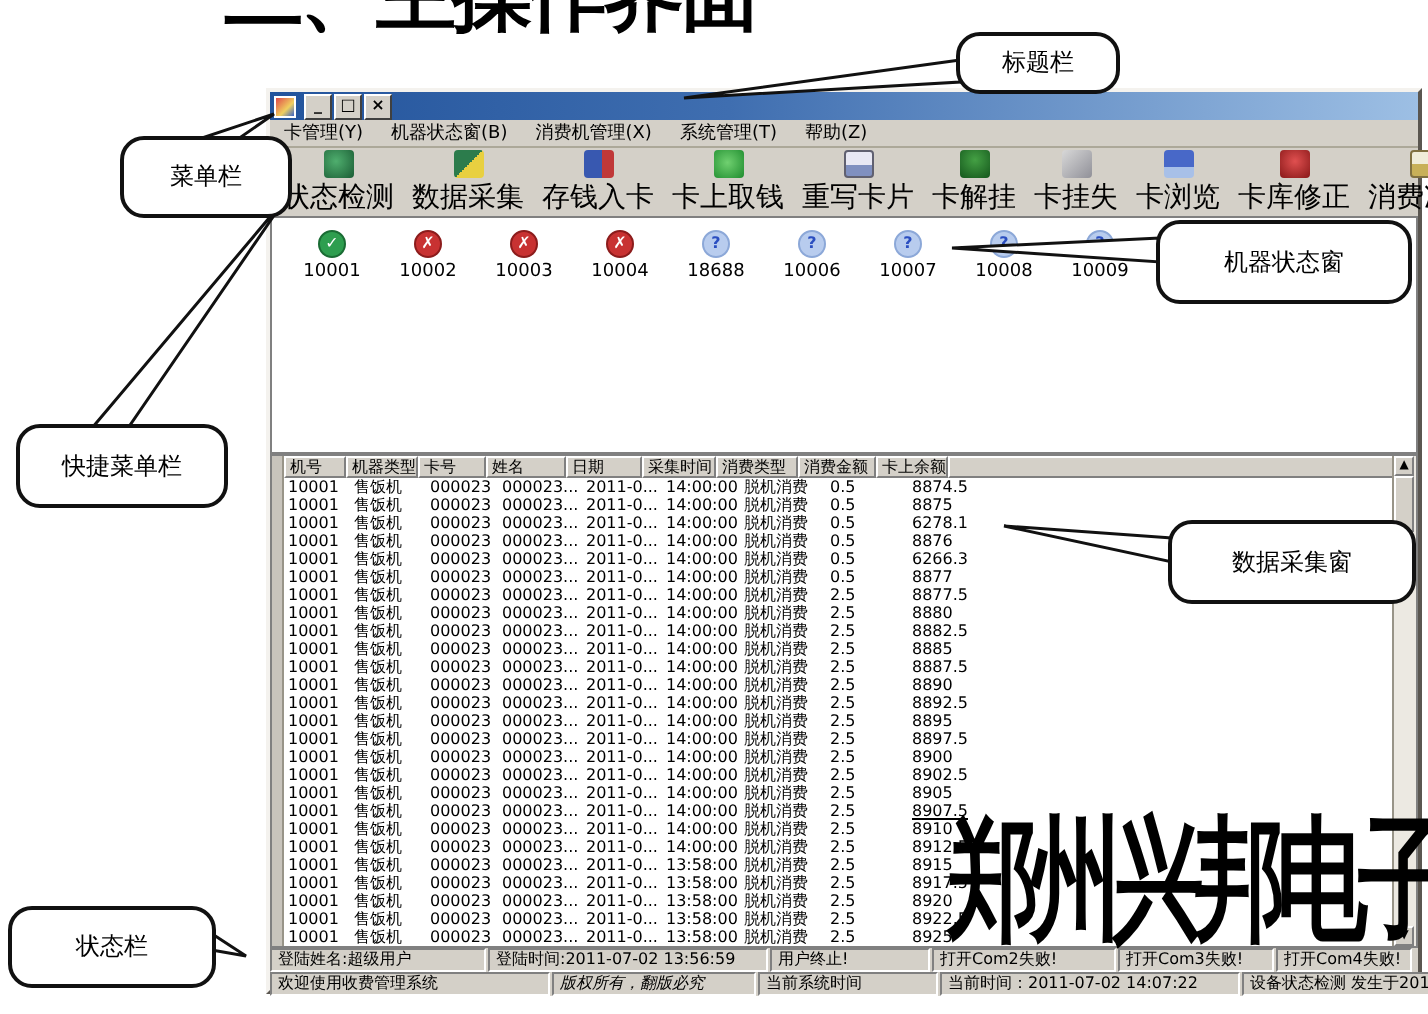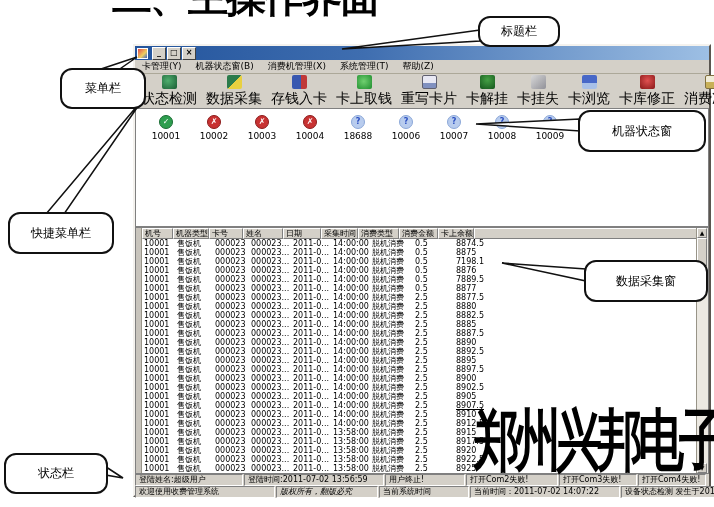--- a/index.html
+++ b/index.html
@@ -266,21 +266,21 @@
           </div>
           <div class="tr">
             <div class="td" style="width: 31px;">10001</div>
             <div class="td" style="width: 36px;">售饭机</div>
             <div class="td" style="width: 34px;">000023</div>
             <div class="td" style="width: 40px;">000023...</div>
             <div class="td" style="width: 38px;">2011-0...</div>
             <div class="td" style="width: 37px;">14:00:00</div>
             <div class="td" style="width: 41px;">脱机消费</div>
             <div class="td" style="width: 39px;">0.5</div>
-            <div class="td" style="width: 36px;">7198.1</div>
+            <div class="td" style="width: 36px;">6278.1</div>
           </div>
           <div class="tr">
             <div class="td" style="width: 31px;">10001</div>
             <div class="td" style="width: 36px;">售饭机</div>
             <div class="td" style="width: 34px;">000023</div>
             <div class="td" style="width: 40px;">000023...</div>
             <div class="td" style="width: 38px;">2011-0...</div>
             <div class="td" style="width: 37px;">14:00:00</div>
             <div class="td" style="width: 41px;">脱机消费</div>
             <div class="td" style="width: 39px;">0.5</div>
@@ -288,21 +288,21 @@
           </div>
           <div class="tr">
             <div class="td" style="width: 31px;">10001</div>
             <div class="td" style="width: 36px;">售饭机</div>
             <div class="td" style="width: 34px;">000023</div>
             <div class="td" style="width: 40px;">000023...</div>
             <div class="td" style="width: 38px;">2011-0...</div>
             <div class="td" style="width: 37px;">14:00:00</div>
             <div class="td" style="width: 41px;">脱机消费</div>
             <div class="td" style="width: 39px;">0.5</div>
-            <div class="td" style="width: 36px;">7889.5</div>
+            <div class="td" style="width: 36px;">6266.3</div>
           </div>
           <div class="tr">
             <div class="td" style="width: 31px;">10001</div>
             <div class="td" style="width: 36px;">售饭机</div>
             <div class="td" style="width: 34px;">000023</div>
             <div class="td" style="width: 40px;">000023...</div>
             <div class="td" style="width: 38px;">2011-0...</div>
             <div class="td" style="width: 37px;">14:00:00</div>
             <div class="td" style="width: 41px;">脱机消费</div>
             <div class="td" style="width: 39px;">0.5</div>

